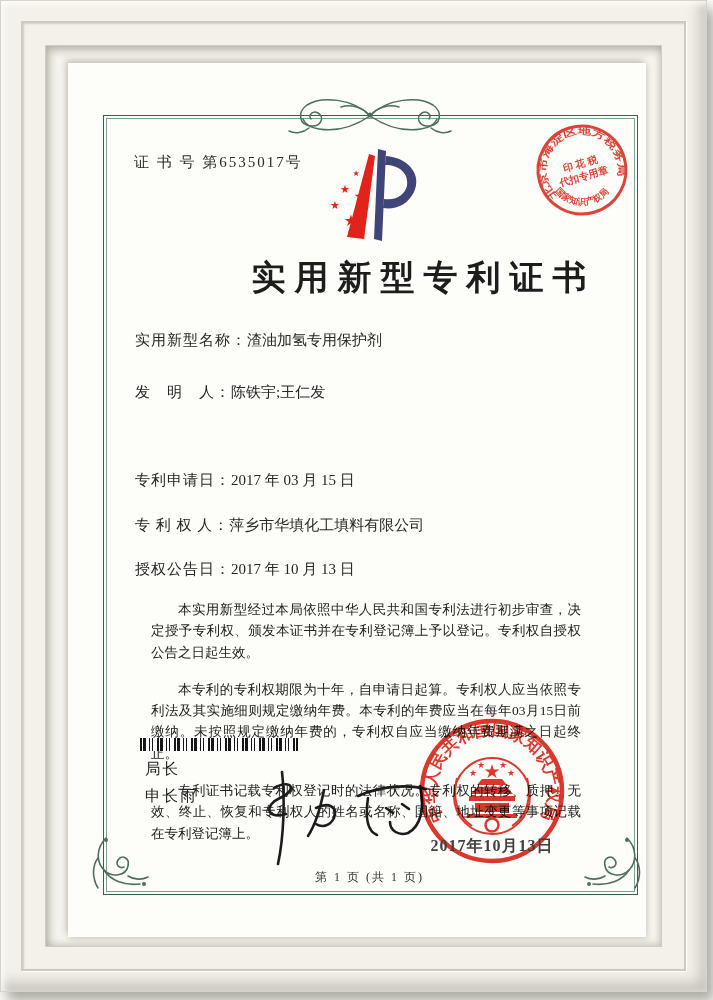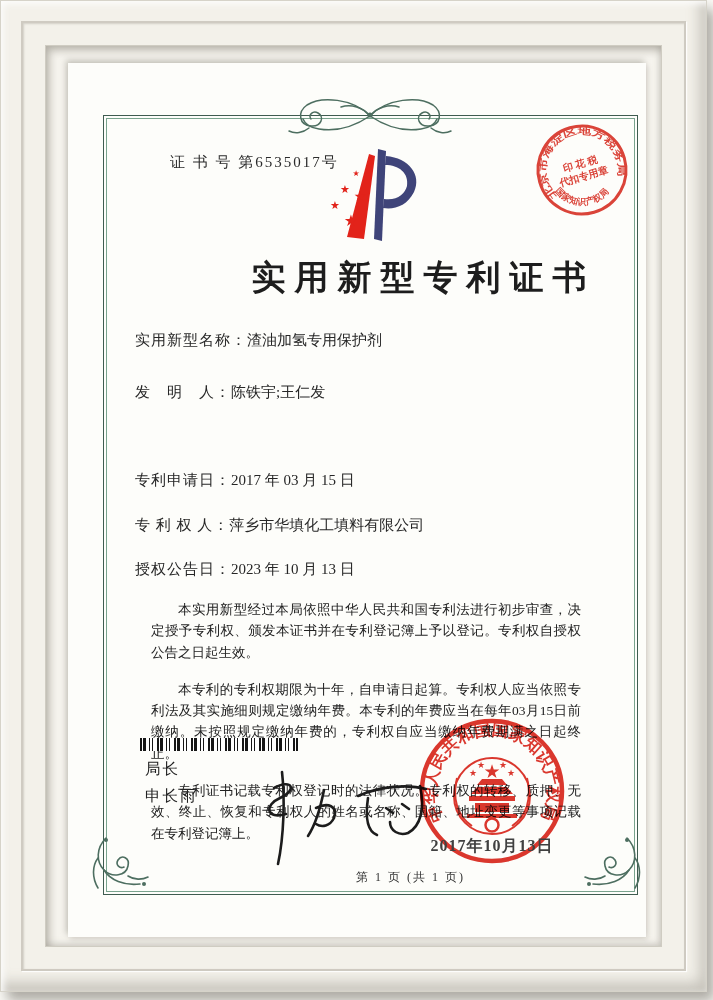--- a/index.html
+++ b/index.html
@@ -20,41 +20,41 @@
   .paper{position:absolute;left:68px;top:63px;width:578px;height:874px;background:#fdfdfa;
          box-shadow:-2px -3px 6px rgba(110,106,95,.35), 2px 3px 5px rgba(110,106,95,.18);}
   
   .rule{position:absolute;left:35px;top:52px;width:533px;height:778px;border:1.5px solid #3f5c50;}
   .rule-inner{position:absolute;inset:2px;border:1px solid #79a38d;}
   
   .flourish-top{position:absolute;left:207px;top:29px;width:190px;height:46px;}
   .flourish-bl{position:absolute;left:20px;top:769px;width:64px;height:64px;}
   .flourish-br{position:absolute;left:513px;top:769px;width:64px;height:64px;transform:scaleX(-1);}
   
-  .cert-no{position:absolute;left:66px;top:90px;font-size:15px;letter-spacing:2px;color:#2b2b2b;margin-left:36px;}
+  .cert-no{position:absolute;left:66px;top:90px;font-size:15px;letter-spacing:2px;color:#2b2b2b;}
   .logo{position:absolute;left:238px;top:78px;width:128px;height:114px;}
   .tax-stamp{position:absolute;left:466px;top:59px;width:96px;height:96px;transform:rotate(-16deg);opacity:.88;}
   .title{position:absolute;left:35px;top:192px;width:641px;text-align:center;
          font-size:34px;font-weight:bold;letter-spacing:9px;color:#1d1d1d;}
   .field{position:absolute;left:67px;font-size:15px;color:#262626;white-space:nowrap;}
   .field .lbl{letter-spacing:1px;}
   .f0{top:268px}.f1{top:320px}.f2{top:366px}.f3{top:408px}.f4{top:453px}.f5{top:497px}
   .body-text{position:absolute;left:67px;top:520px;width:462px;font-size:13.5px;line-height:21.3px;
          color:#222;text-align:justify;}
   .body-text p{margin:16px;text-indent:2em;}
   .barcode{position:absolute;left:72px;top:675px;width:158px;height:13px;
          background:repeating-linear-gradient(90deg,#161616 0 2px,#fff 2px 3px,#161616 3px 6px,#fff 6px 9px,#161616 9px 10px,#fff 10px 12px,#161616 12px 13px,#fff 13px 17px);}
   .director{position:absolute;left:77px;top:692px;font-size:15.5px;line-height:27px;color:#222;
          letter-spacing:2px;font-family:"Liberation Sans","DejaVu Sans",sans-serif;}
   .signature{position:absolute;left:150px;top:695px;width:250px;height:115px;}
   .big-seal{position:absolute;left:349px;top:653px;width:150px;height:150px;mix-blend-mode:multiply;opacity:.92;}
   .seal-date{position:absolute;left:342px;top:773px;width:164px;text-align:center;font-size:16px;
          font-weight:bold;letter-spacing:1px;color:#404040;}
   .footer{position:absolute;left:35px;top:806px;width:533px;text-align:center;font-size:12px;
-         letter-spacing:2px;color:#333;padding-left:41px;}
+         letter-spacing:2px;color:#333;}
 </style>
 </head>
 <body>
 
 <div class="scene">
   <div class="frame">
     <div class="frame-groove"></div>
     <div class="frame-lip"></div>
   </div>
 
@@ -142,21 +142,21 @@
     <div class="field f1">
       <span class="lbl">发　明　人：</span><span>陈铁宇;王仁发</span>
     </div>
     <div class="field f3">
       <span class="lbl">专利申请日：</span><span>2017 年 03 月 15 日</span>
     </div>
     <div class="field f4">
       <span class="lbl">专 利 权 人：</span><span>萍乡市华填化工填料有限公司</span>
     </div>
     <div class="field f5">
-      <span class="lbl">授权公告日：</span><span>2023 年 10 月 13 日</span>
+      <span class="lbl">授权公告日：</span><span>2017 年 10 月 13 日</span>
     </div>
 
     <div class="body-text">
       <p>本实用新型经过本局依照中华人民共和国专利法进行初步审查，决定授予专利权、颁发本证书并在专利登记簿上予以登记。专利权自授权公告之日起生效。</p>
       <p>本专利的专利权期限为十年，自申请日起算。专利权人应当依照专利法及其实施细则规定缴纳年费。本专利的年费应当在每年03月15日前缴纳。未按照规定缴纳年费的，专利权自应当缴纳年费期满之日起终止。</p>
       <p>专利证书记载专利权登记时的法律状况。专利权的转移、质押、无效、终止、恢复和专利权人的姓名或名称、国籍、地址变更等事项记载在专利登记簿上。</p>
     </div>
 
     <div class="barcode"></div>
 

